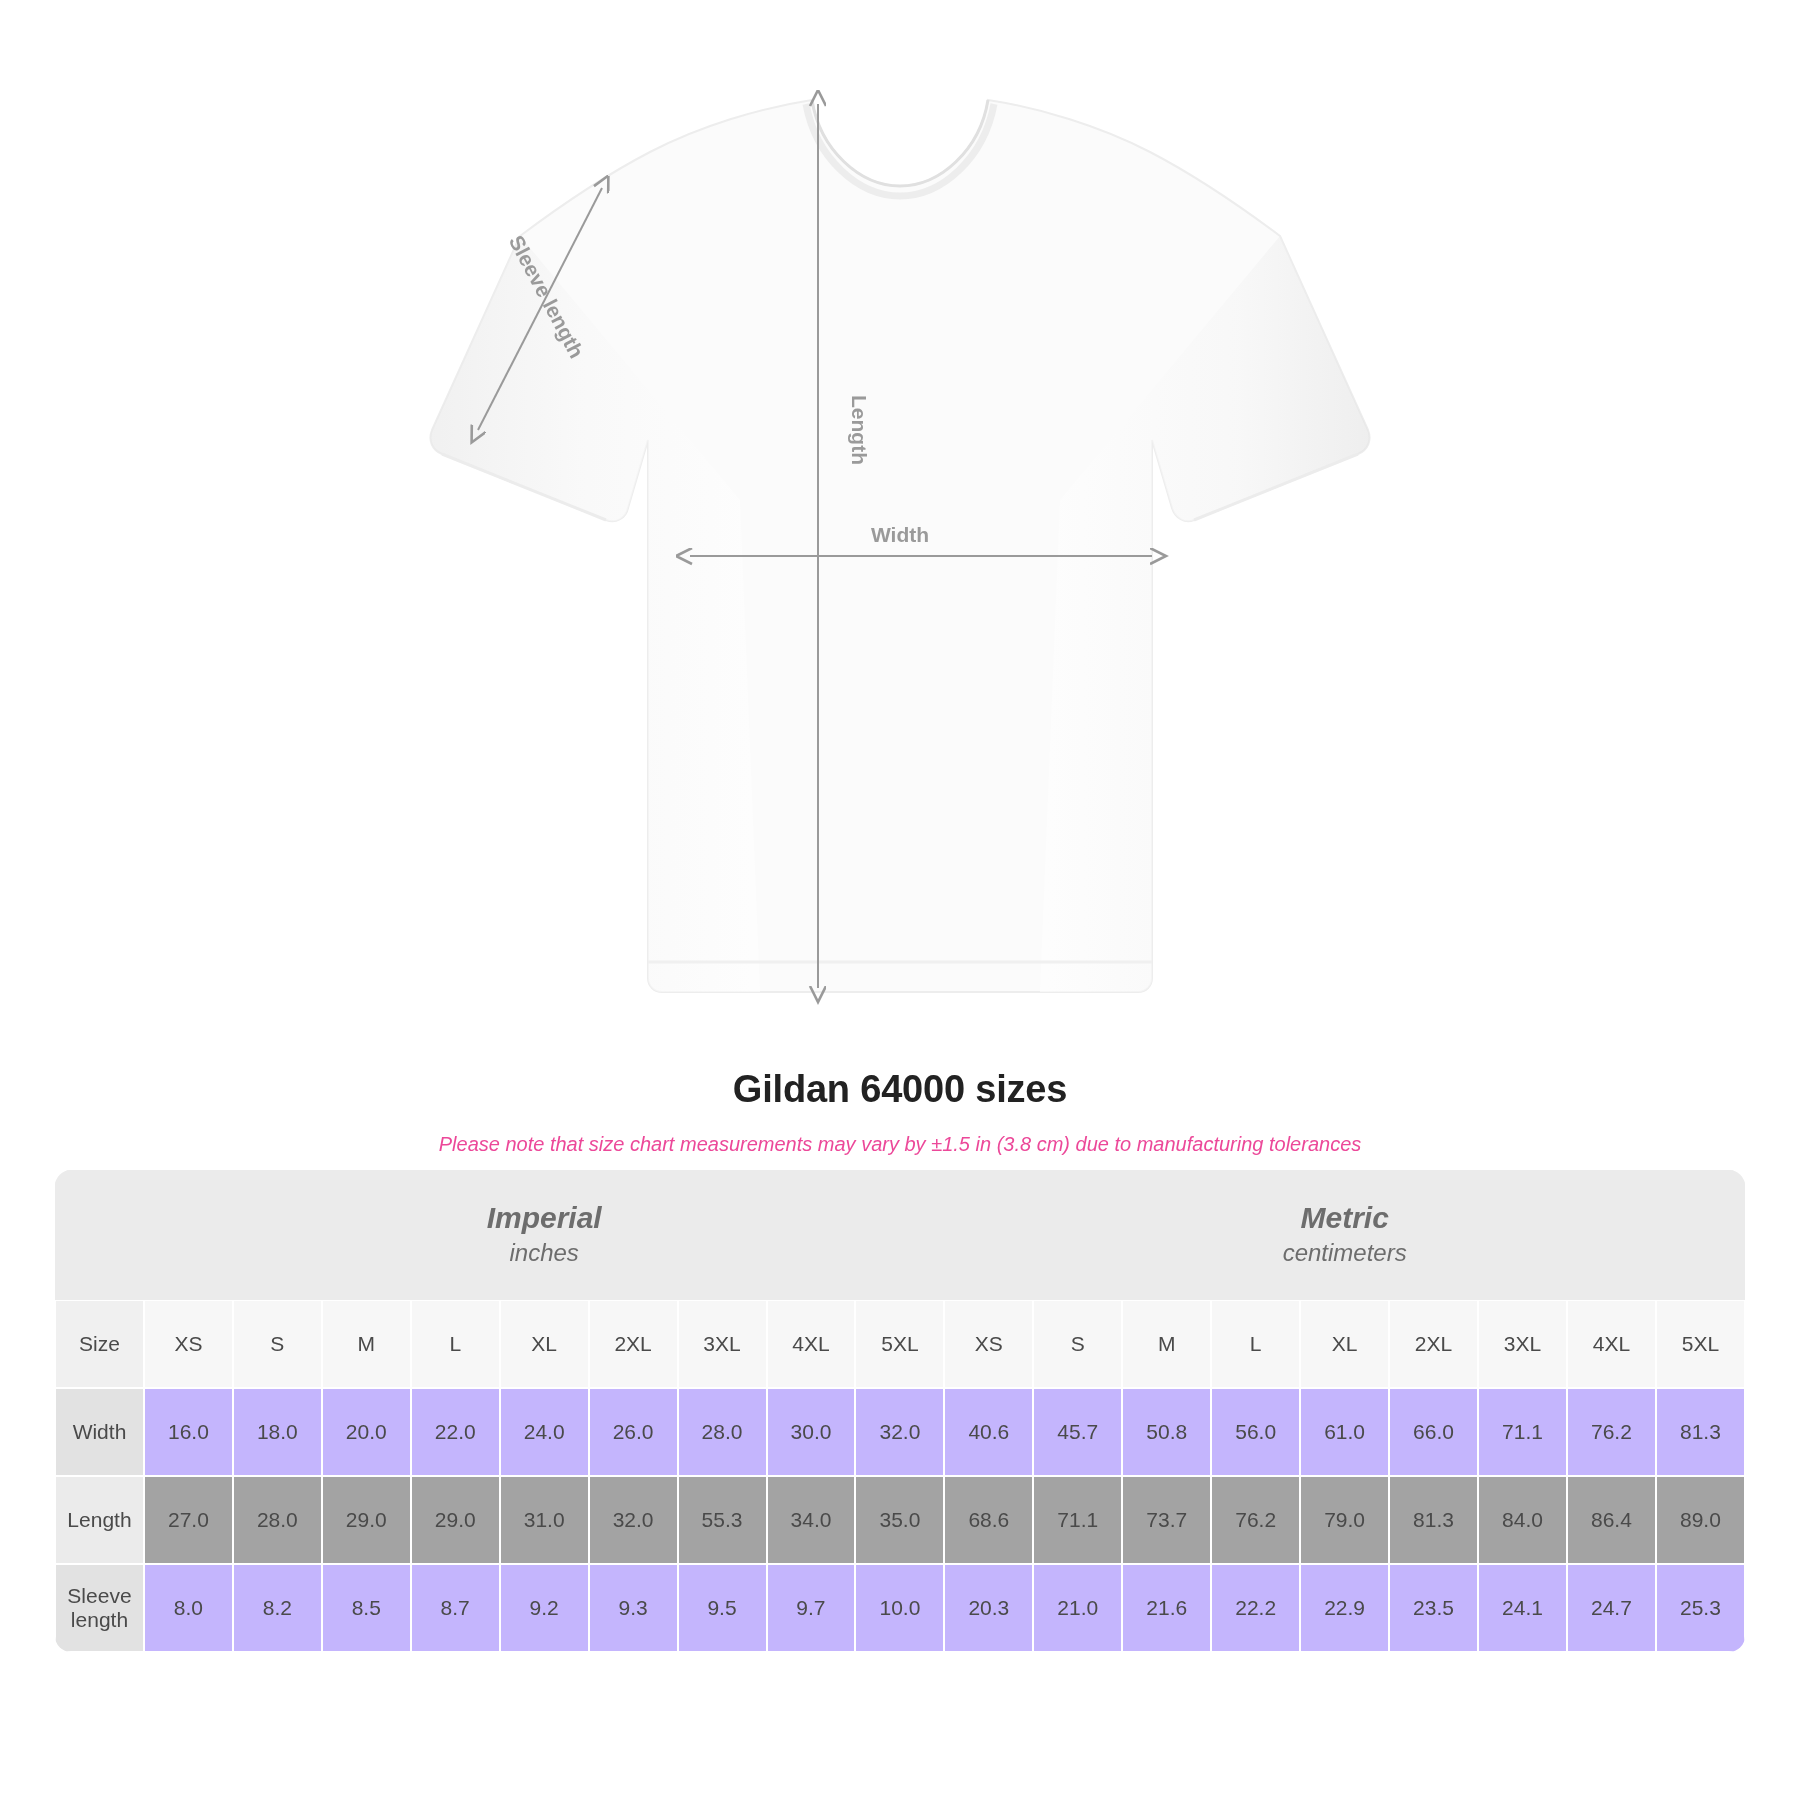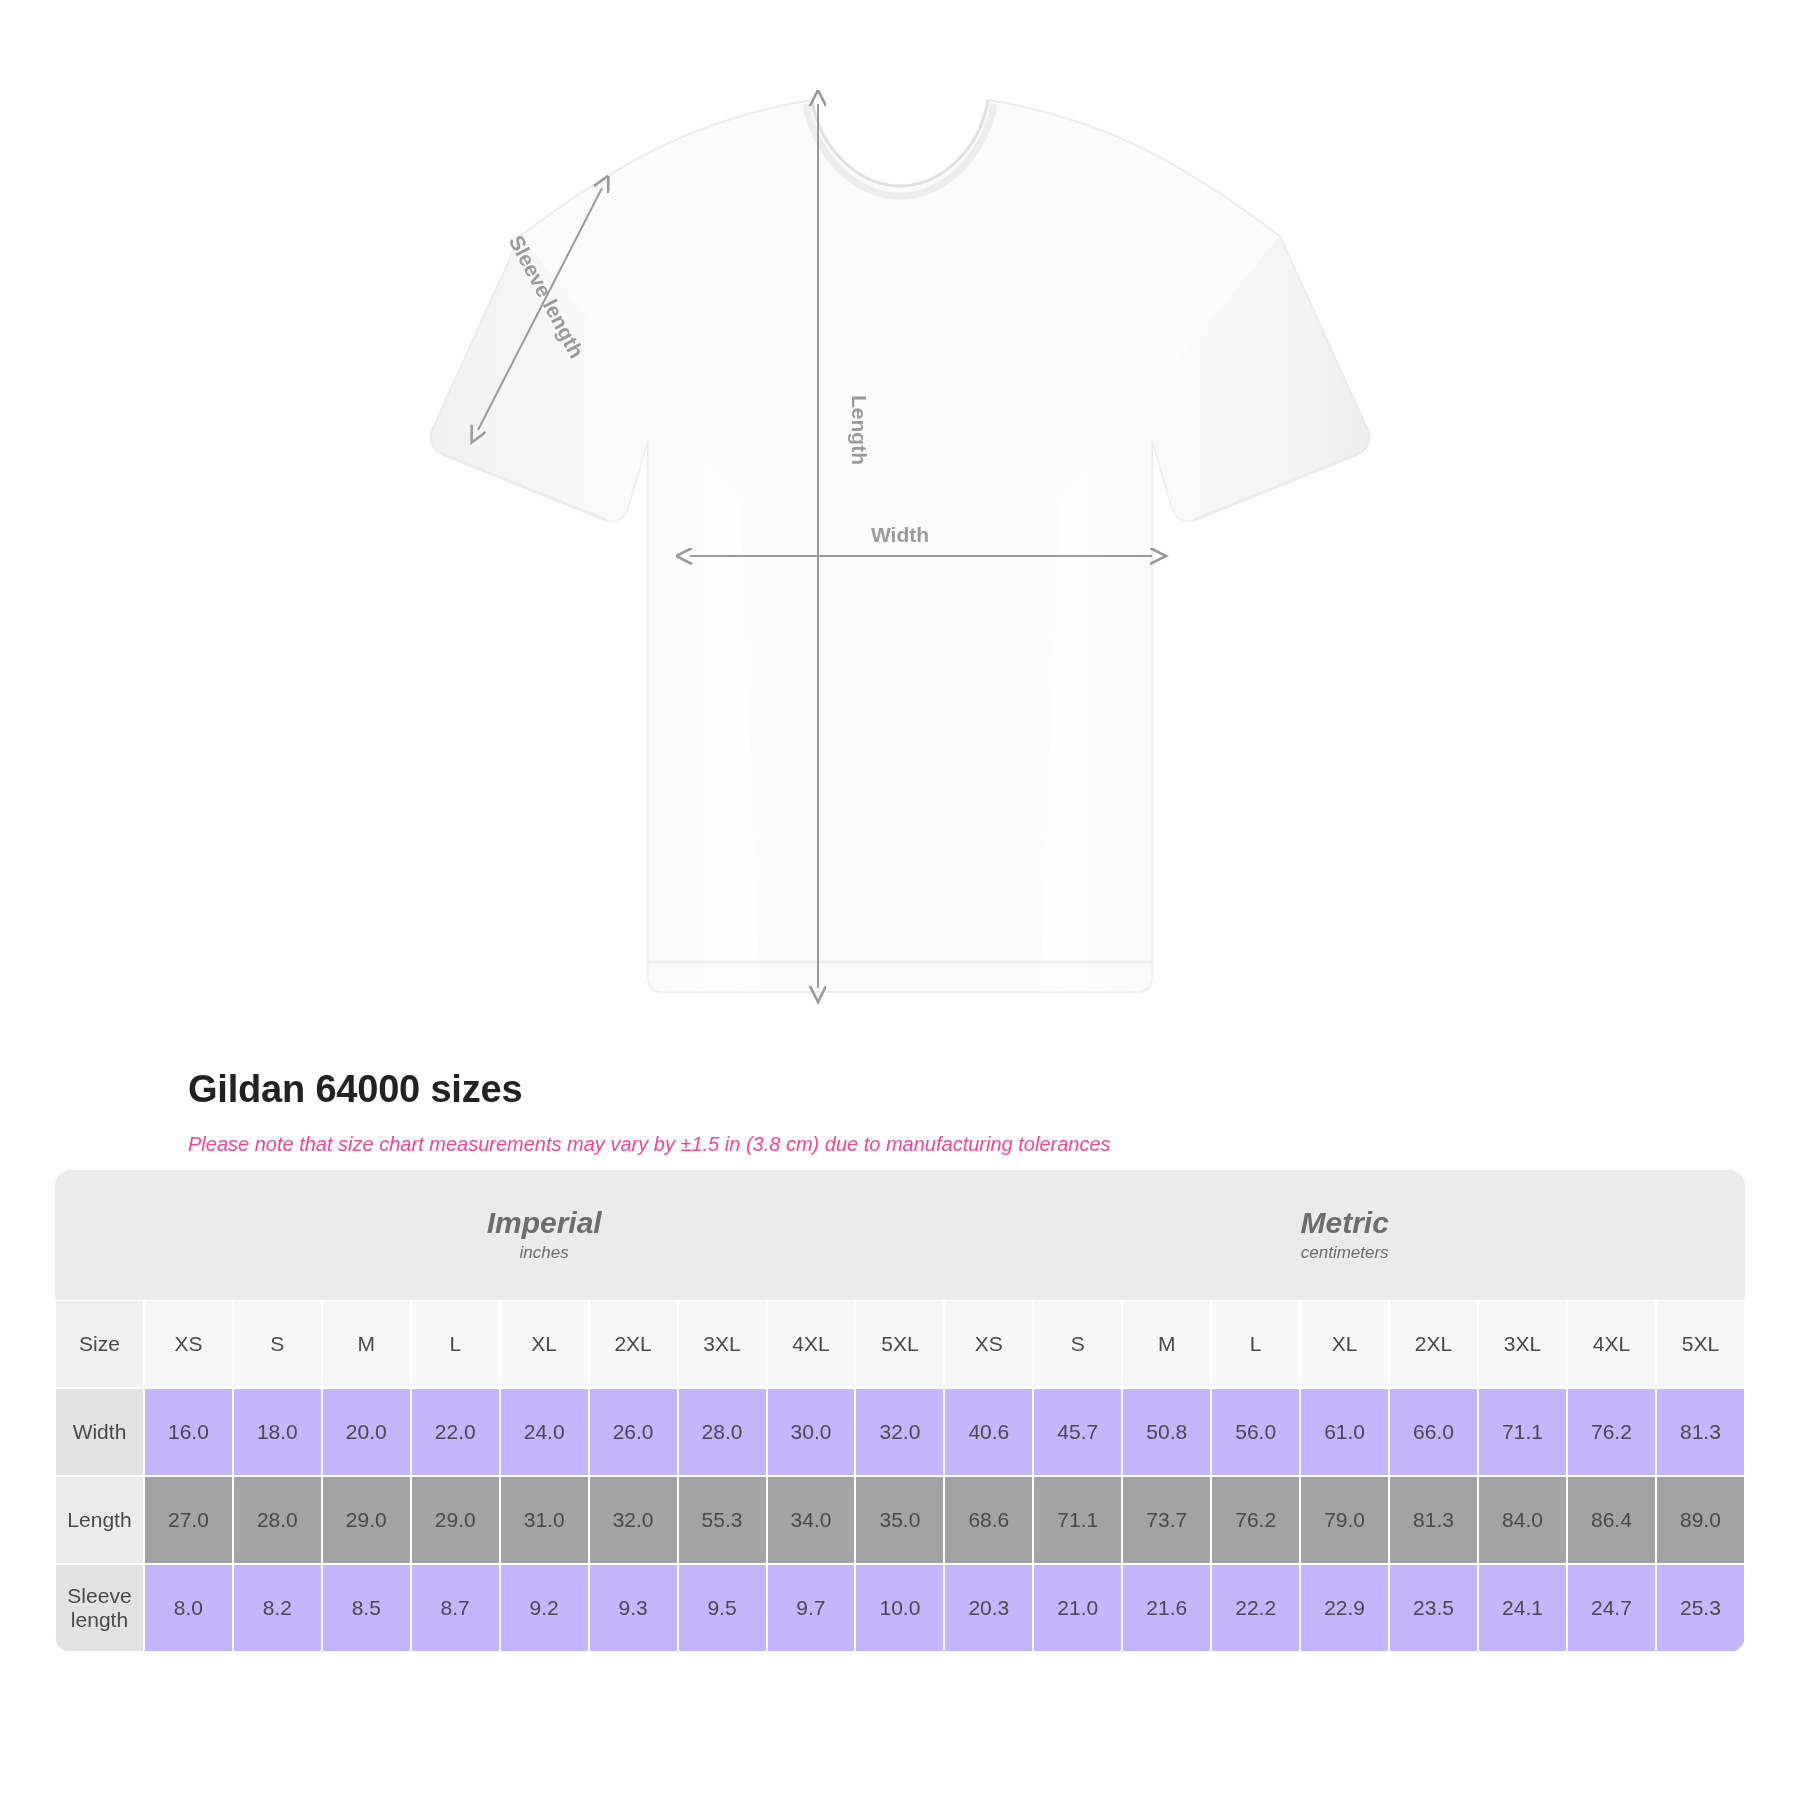--- a/index.html
+++ b/index.html
@@ -31,21 +31,21 @@
   }
   .illustration svg {
     display: block;
     width: 1800px;
     height: 1020px;
   }
 
   
   .title-block {
     width: 1424px;
-    text-align: left;
+    text-align: center;
     margin-top: 48px;
   }
   .chart-title {
     font-size: 38px;
     font-weight: bold;
     color: #222222;
     letter-spacing: -0.2px;
   }
   .chart-note {
     font-size: 20px;
@@ -83,21 +83,21 @@
     border: 1px solid #ebebeb !important;
   }
   .unit-head .u-name {
     font-size: 30px;
     font-style: italic;
     font-weight: bold;
     color: #6d6d6d;
     line-height: 1.25;
   }
   .unit-head .u-sub {
-    font-size: 17px;
+    font-size: 24px;
     font-style: italic;
     color: #6d6d6d;
     line-height: 1.45;
   }
   .blank-head {
     background: #ebebeb;
     border: 1px solid #ebebeb !important;
   }
   .row-label {
     background: #ebebeb;

